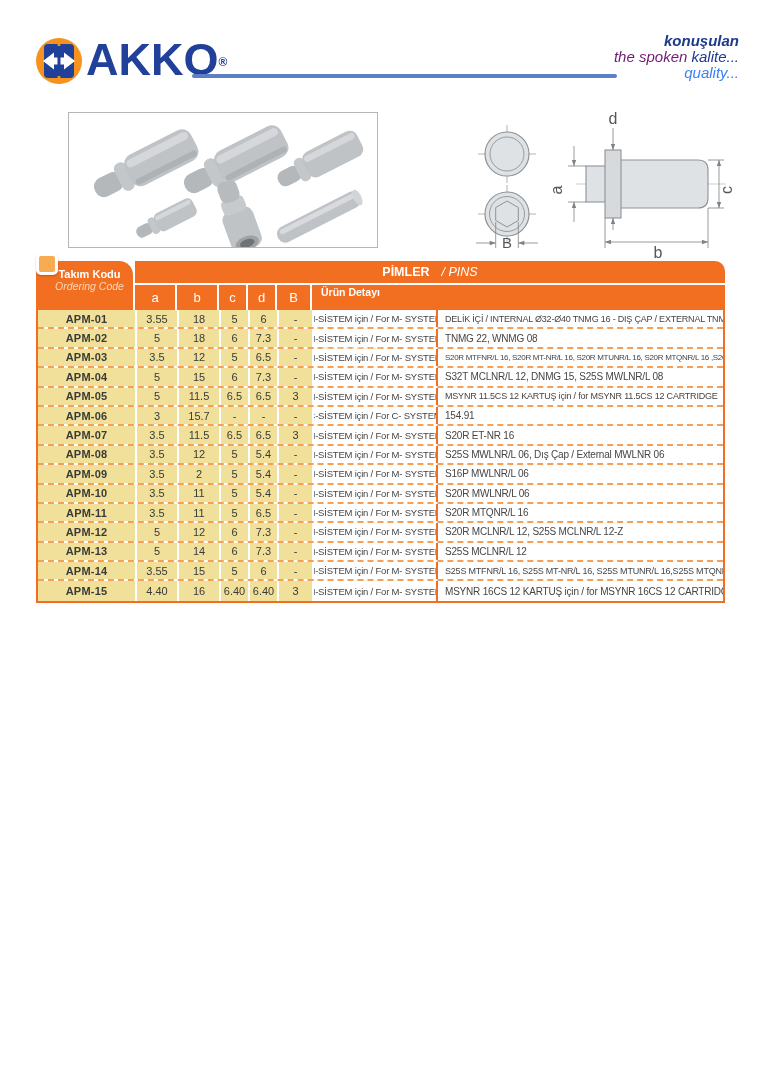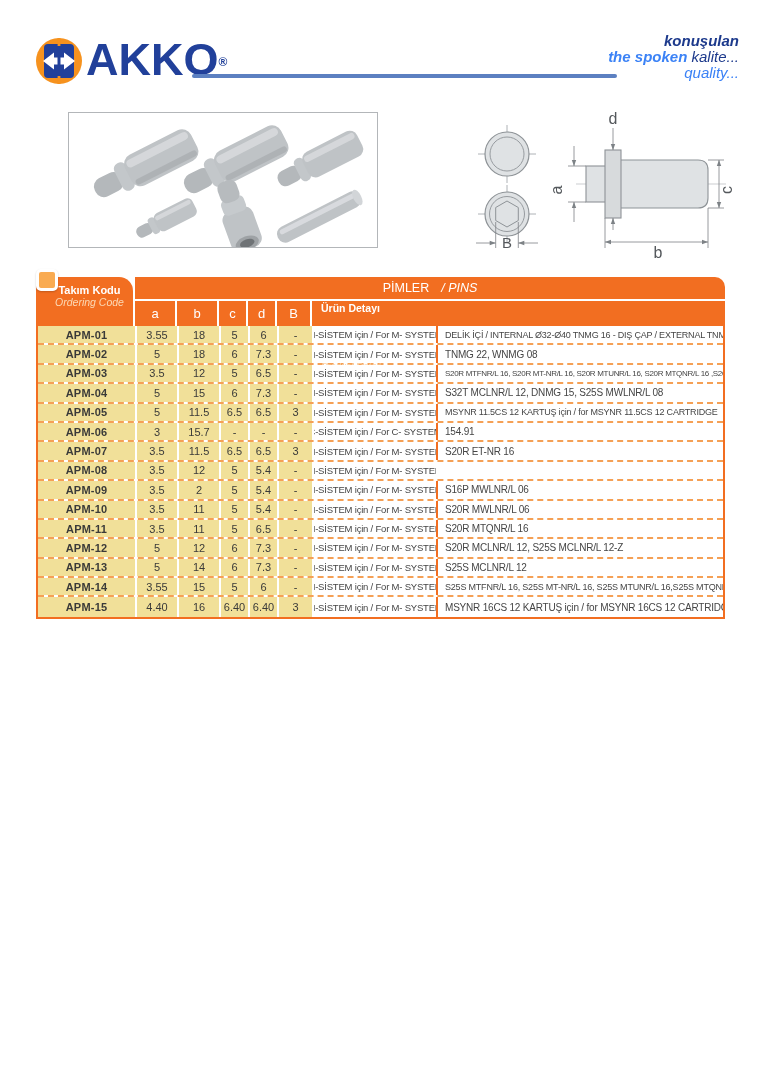--- a/index.html
+++ b/index.html
@@ -8,40 +8,40 @@
   .page { position:relative; width:763px; height:1080px; background:#fff; overflow:hidden;padding-left:38px; }
 
   
   .logo-wrap { position:absolute; left:36px; top:38px; display:flex; align-items:flex-start; }
   .logo-text { font-size:45px; font-weight:bold; color:#21409a; letter-spacing:0px; line-height:44px; margin-left:4px; }
   .reg-mark { font-size:12px; color:#21409a; vertical-align:top; position:relative; top:2px; font-weight:bold; }
   .brand-rule { position:absolute; left:192px; top:74px; width:425px; height:4px; background:#5c80c1; border-radius:2px; }
   .tagline { position:absolute; right:24px; top:33px; text-align:right; line-height:15px; }
   .tag-line1 { font-size:15px; font-weight:bold; font-style:italic; color:#1d3a8c; }
   .tag-line2 { font-size:15px; font-style:italic; margin-top:1px; }
-  .tag-line2 .en { color:#3b82f6; font-weight:bold; }
+  .tag-line2 .en { color:#701a75; font-weight:normal; }
   .tag-line2 .tr { color:#1d3a8c; }
   .tag-line3 { font-size:15px; font-style:italic; color:#3b82f6; margin-top:1px; }
 
   
   .photo-box { position:absolute; left:68px; top:112px; width:310px; height:136px; border:1px solid #b3b6b9; background:#fff; }
 
   
   .drawing { position:absolute; left:458px; top:110px; width:284px; height:150px; }
 
   
-  .ptable { position:absolute; left:36px; top:279px; width:689px; border-left:2px solid #f26e21; border-right:2px solid #f26e21; border-bottom:2px solid #f26e21; }
+  .ptable { position:absolute; left:36px; top:263px; width:689px; border-left:2px solid #f26e21; border-right:2px solid #f26e21; border-bottom:2px solid #f26e21; }
   .tab-icon { position:absolute; left:-2px; top:-10px; width:22px; height:22px; background:#f9ab52; border:3px solid #fff; border-radius:5px; box-shadow:0 1px 2px rgba(0,0,0,.2); z-index:3; }
   .thead { display:grid; grid-template-columns:97px 40px 40px 27px 27px 33px 122px 1fr; grid-template-rows:22px 25px; gap:2px; background:#fff; margin:-2px -2px 0 -2px; }
   .thead > div { background:#f26e21; color:#fff; }
   .code-head { grid-row:1/3; grid-column:1; border-radius:10px 14px 0 0; text-align:center; padding-top:7px; padding-left:10px; }
   .code-head .tr { font-size:11px; font-weight:bold; display:block; line-height:12px; }
   .code-head .en { font-size:10.5px; font-style:italic; color:#fcd9b5; display:block; line-height:12px; }
   .title-band { grid-column:2/9; grid-row:1; border-radius:0 10px 0 0; display:flex; align-items:center; justify-content:center; font-size:12.5px; }
-  .title-band .tr { font-weight:normal; }
+  .title-band .tr { font-weight:bold; }
   .title-band .en { font-style:italic; margin-left:12px; }
   .dim-head { grid-row:2; display:flex; align-items:center; justify-content:center; font-size:13px; }
   .detail-head { grid-column:7/9; grid-row:2; padding-left:9px; padding-top:2px; }
   .detail-head .tr { font-size:10.5px; font-weight:bold; display:block; line-height:11px; }
   .detail-head .en { font-size:9.5px; font-style:italic; color:#fbd3a8; display:block; line-height:11px;margin-top:46px; }
 
   .tbody { background:#fff; }
   .row { display:grid; grid-template-columns:97px 40px 40px 27px 27px 33px 122px 1fr; gap:2px; background:#fff; height:19.4px; border-bottom:2px dashed #f5a055; }
   .row:last-child { border-bottom:none; }
   .cell { display:flex; align-items:center; justify-content:center; font-size:11px; color:#3a3a39; overflow:hidden; }
@@ -277,20 +277,21 @@
   </div>
 
   <div class="row">
     <div class="cell yellow code">APM-08</div>
     <div class="cell yellow">3.5</div>
     <div class="cell yellow">12</div>
     <div class="cell yellow">5</div>
     <div class="cell yellow">5.4</div>
     <div class="cell yellow">-</div>
     <div class="cell sys">M-SİSTEM için / For M- SYSTEM</div>
+    <div class="cell detail">S25S MWLNR/L 06, Dış Çap / External MWLNR 06</div>
   </div>
 
   <div class="row">
     <div class="cell yellow code">APM-09</div>
     <div class="cell yellow">3.5</div>
     <div class="cell yellow">2</div>
     <div class="cell yellow">5</div>
     <div class="cell yellow">5.4</div>
     <div class="cell yellow">-</div>
     <div class="cell sys">M-SİSTEM için / For M- SYSTEM</div>

